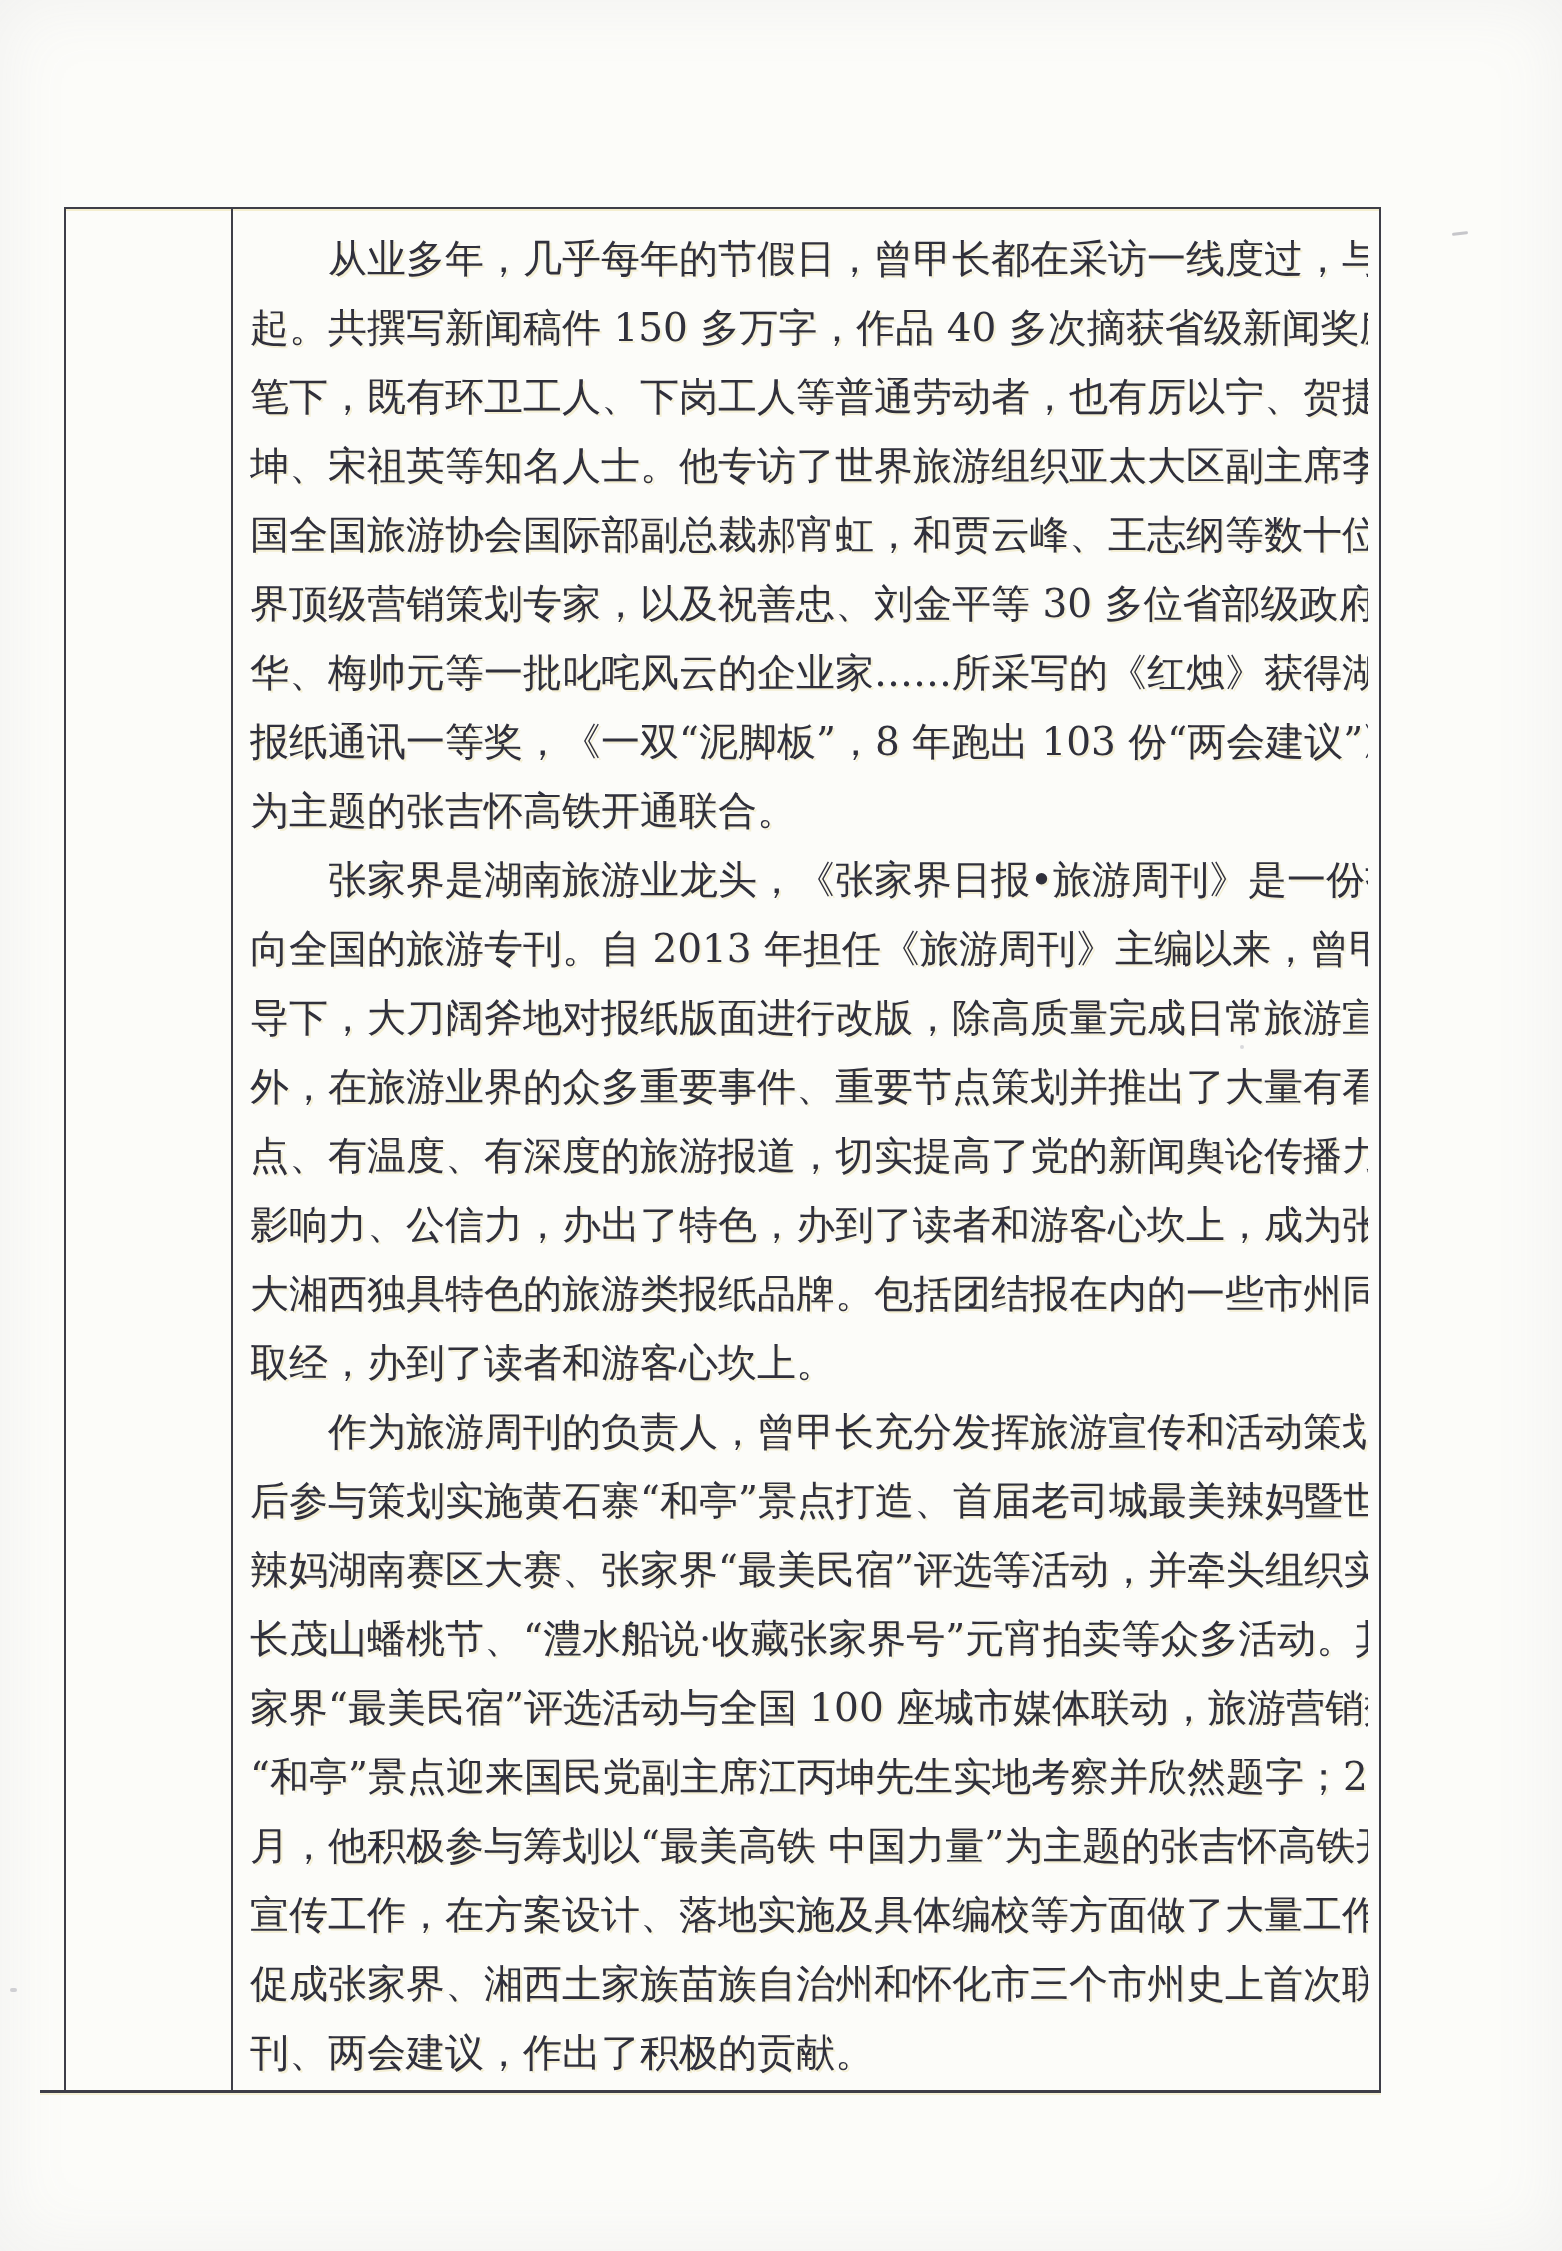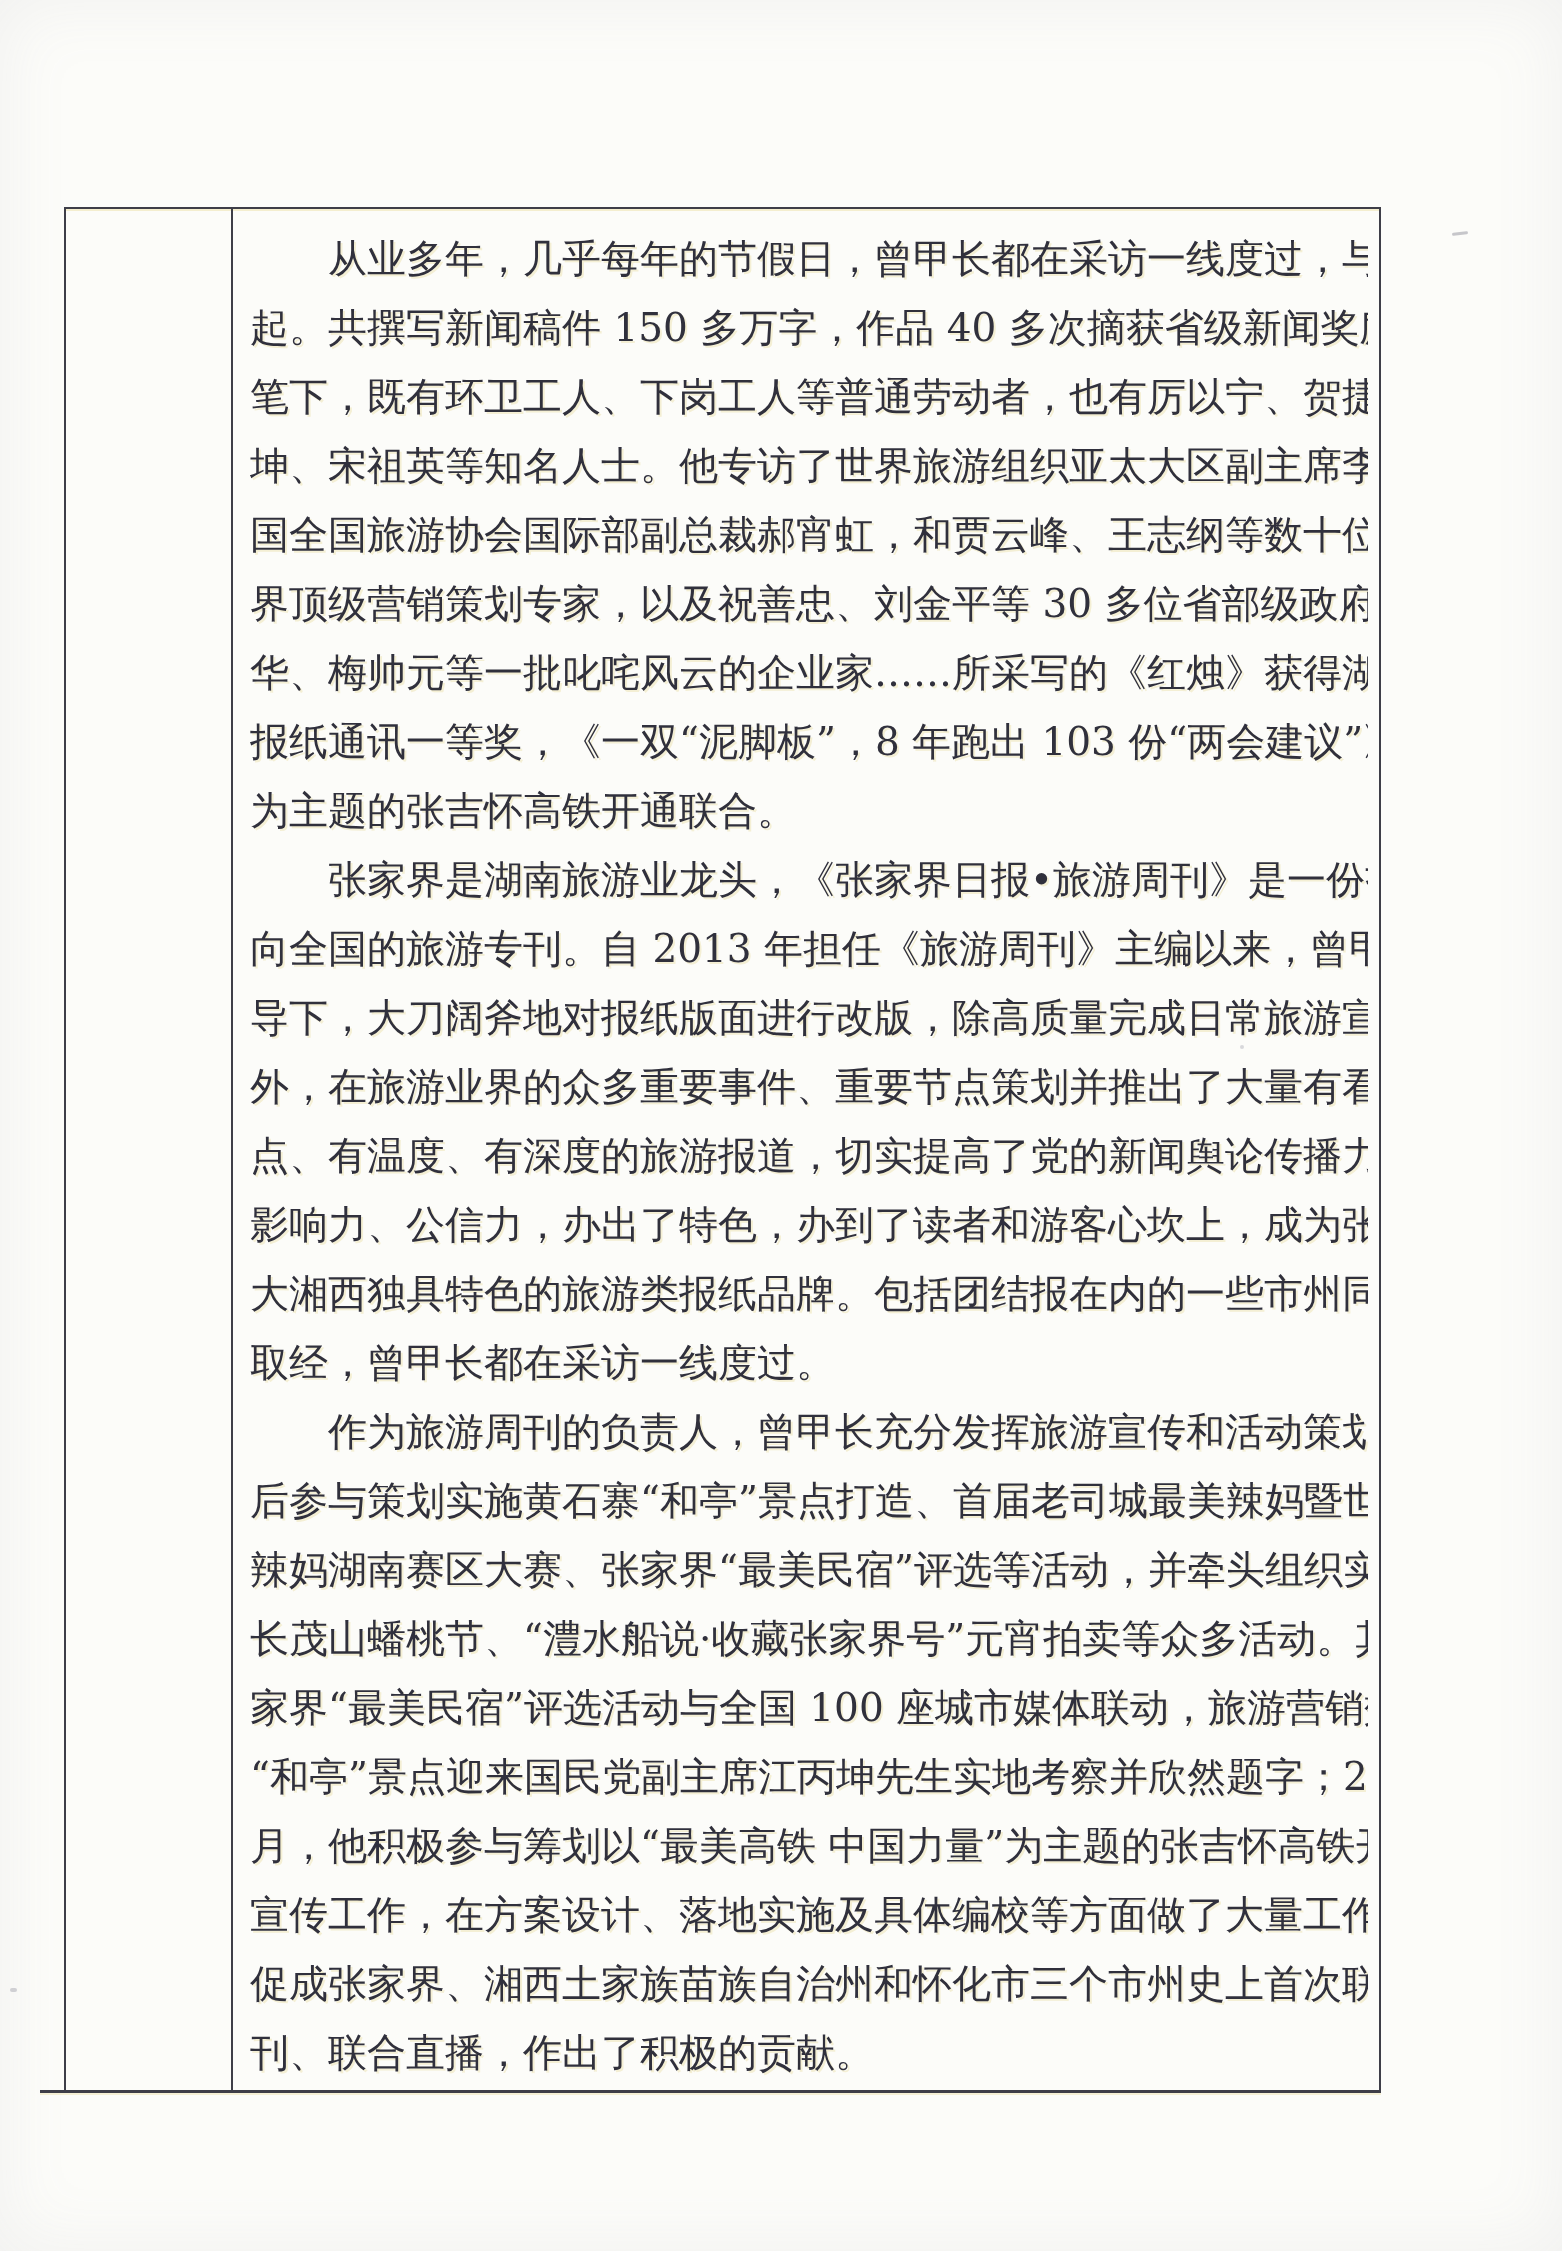--- a/index.html
+++ b/index.html
@@ -60,30 +60,30 @@
     <div class="line">报纸通讯一等奖，《一双“泥脚板”，8 年跑出 103 份“两会建议”》等 9 件作</div>
     <div class="line">为主题的张吉怀高铁开通联合。</div>
 
     <div class="line first">张家界是湖南旅游业龙头，《张家界日报•旅游周刊》是一份扎根张家界面</div>
     <div class="line">向全国的旅游专刊。自 2013 年担任《旅游周刊》主编以来，曾甲长在报社领</div>
     <div class="line">导下，大刀阔斧地对报纸版面进行改版，除高质量完成日常旅游宣传报道之</div>
     <div class="line">外，在旅游业界的众多重要事件、重要节点策划并推出了大量有看点、有亮</div>
     <div class="line">点、有温度、有深度的旅游报道，切实提高了党的新闻舆论传播力、引导力、</div>
     <div class="line">影响力、公信力，办出了特色，办到了读者和游客心坎上，成为张家界甚至</div>
     <div class="line">大湘西独具特色的旅游类报纸品牌。包括团结报在内的一些市州同行还上门</div>
-    <div class="line">取经，曾甲长都在采访一线度过。</div>
+    <div class="line">取经，办到了读者和游客心坎上。</div>
 
     <div class="line first">作为旅游周刊的负责人，曾甲长充分发挥旅游宣传和活动策划专长，先</div>
     <div class="line">后参与策划实施黄石寨“和亭”景点打造、首届老司城最美辣妈暨世界旅游</div>
     <div class="line">辣妈湖南赛区大赛、张家界“最美民宿”评选等活动，并牵头组织实施首届</div>
     <div class="line">长茂山蟠桃节、“澧水船说·收藏张家界号”元宵拍卖等众多活动。其中，张</div>
     <div class="line">家界“最美民宿”评选活动与全国 100 座城市媒体联动，旅游营销效应明显；</div>
     <div class="line">“和亭”景点迎来国民党副主席江丙坤先生实地考察并欣然题字；2021 年 12</div>
     <div class="line">月，他积极参与筹划以“最美高铁 中国力量”为主题的张吉怀高铁开通联合</div>
     <div class="line">宣传工作，在方案设计、落地实施及具体编校等方面做了大量工作，为共同</div>
     <div class="line">促成张家界、湘西土家族苗族自治州和怀化市三个市州史上首次联合出版特</div>
-    <div class="line">刊、联合直播，作出了积极的贡献。</div>
+    <div class="line">刊、两会建议，作出了积极的贡献。</div>
   </div>
 
   <div class="speck speck-a"></div>
   <div class="speck speck-b"></div>
   <div class="speck speck-c"></div>
 </div>
 
 </body></html>

